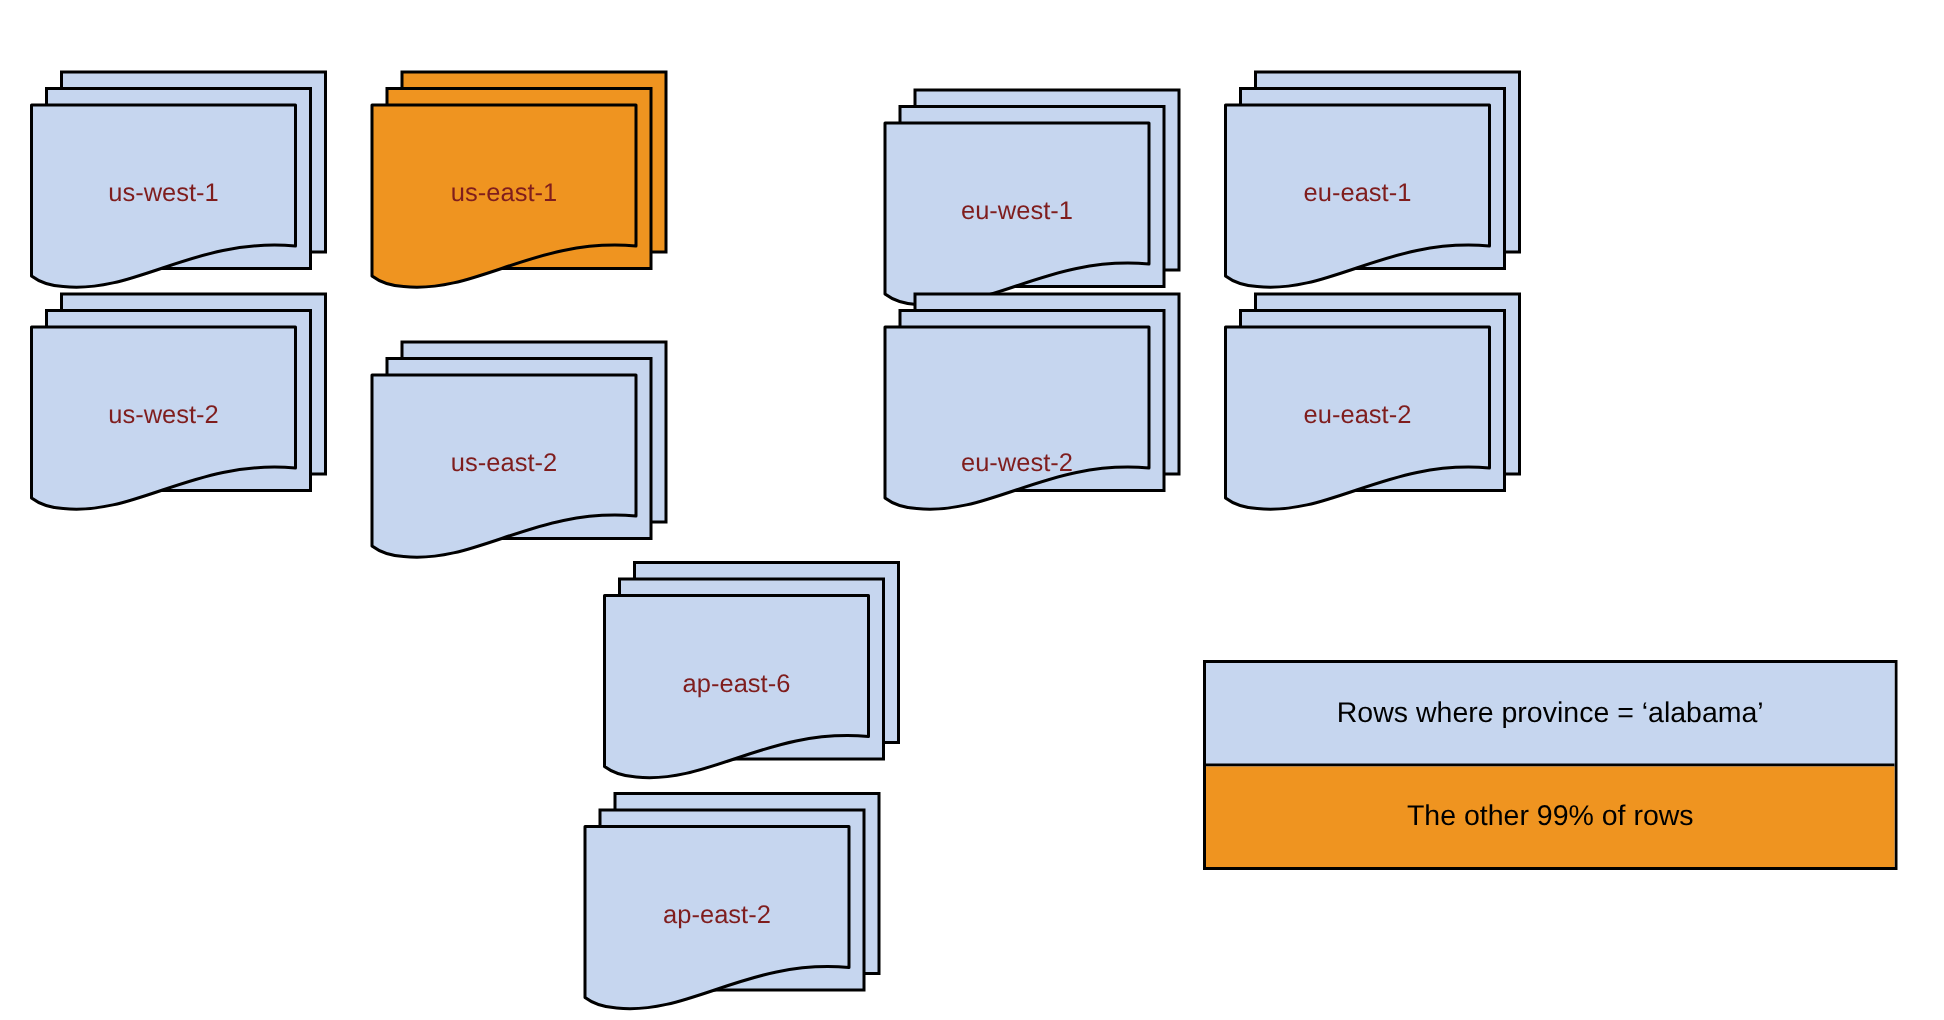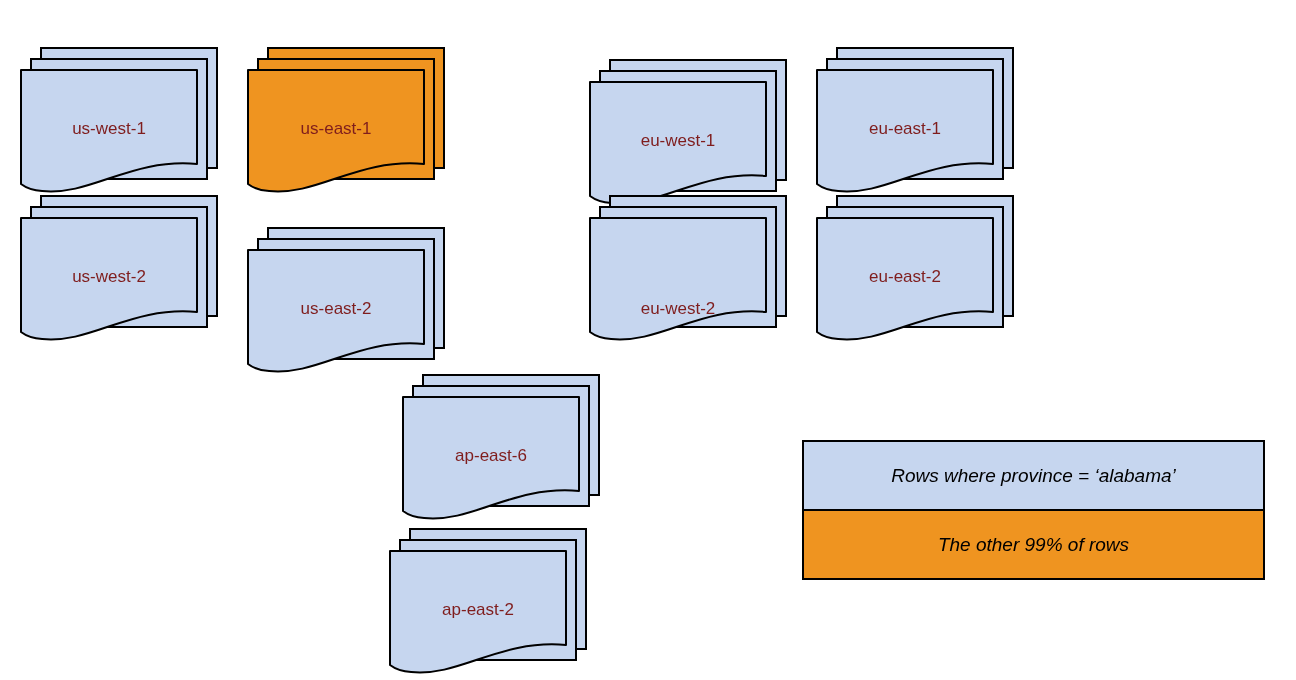--- a/index.html
+++ b/index.html
@@ -39,21 +39,20 @@
     color: #7f1d1d;
     white-space: nowrap;
     pointer-events: none;
   }
   .legend-box {
     position: absolute;
     box-sizing: border-box;
     border: 2px solid #000000;
     display: flex;
     flex-direction: column;
-    font-style: italic;
   }
   .legend-row {
     flex: 1 1 0;
     display: flex;
     align-items: center;
     justify-content: center;
     box-sizing: border-box;
     font-size: 19px;
     color: #000000;
   }

